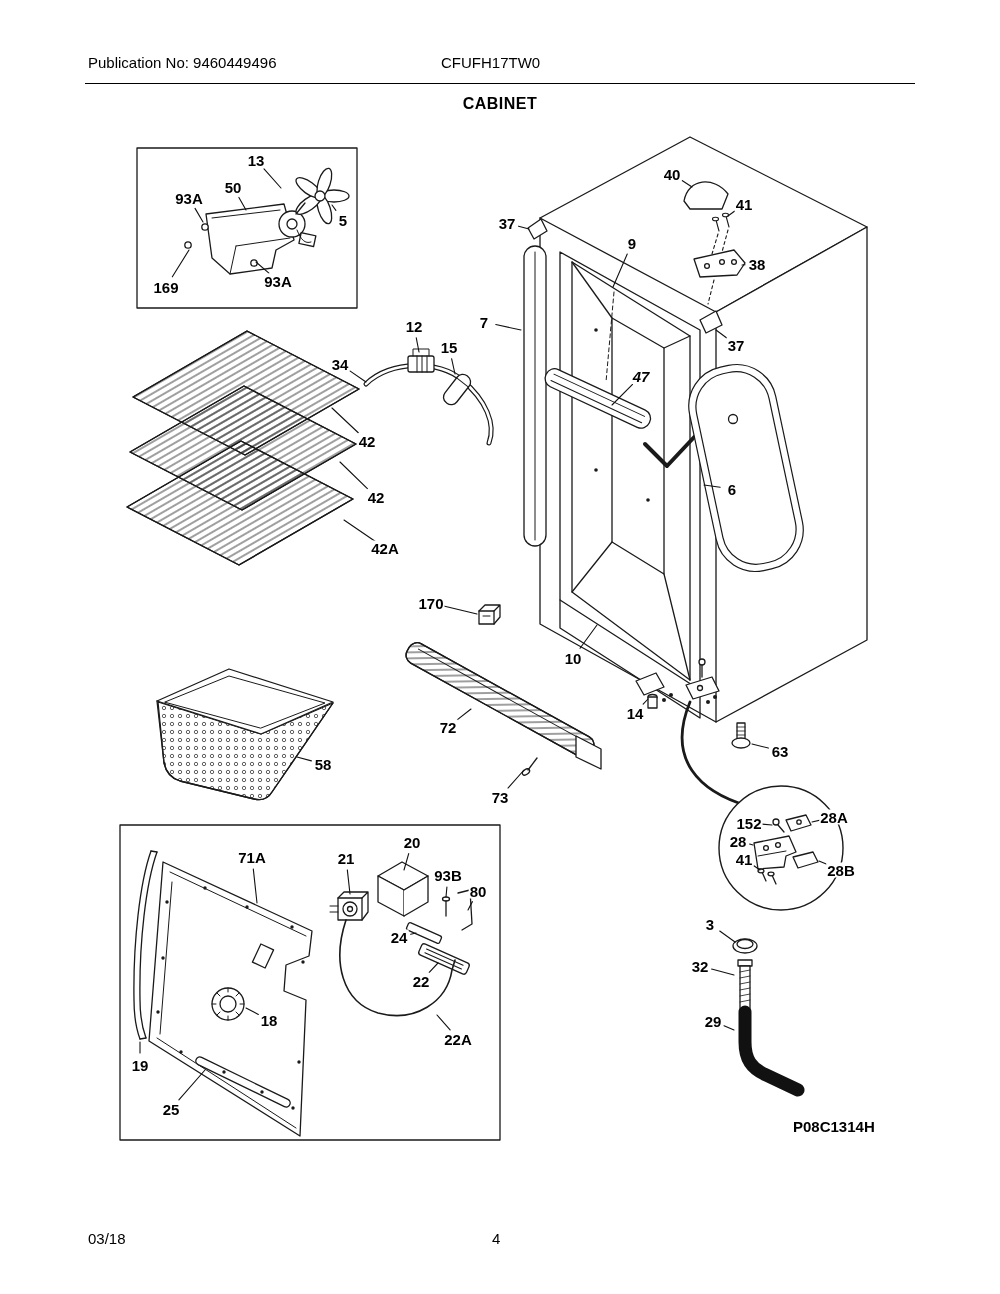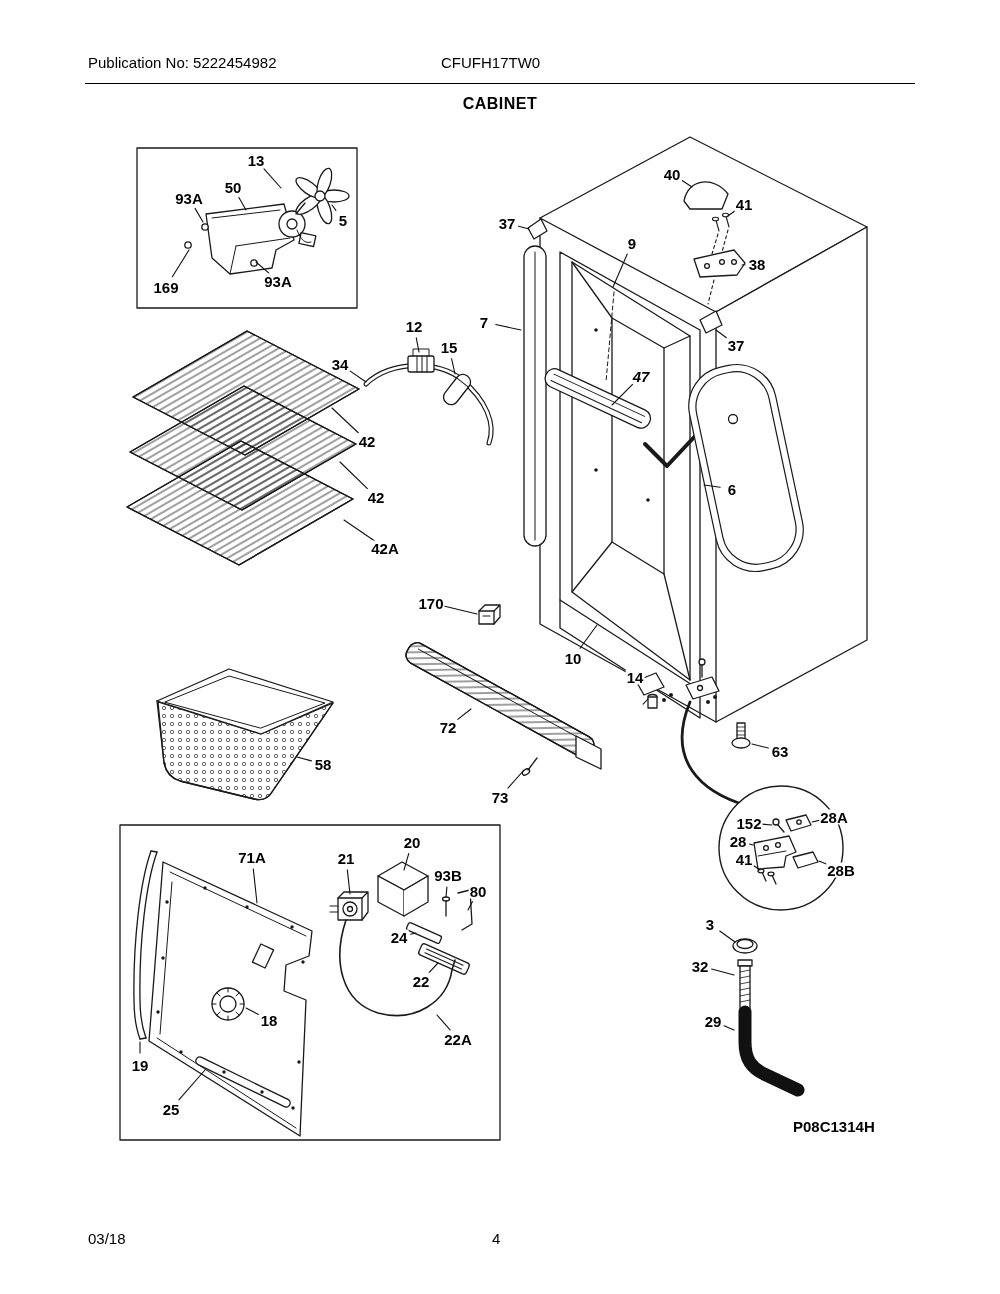--- a/index.html
+++ b/index.html
@@ -19,21 +19,21 @@
     position:absolute; transform:translate(-50%,-50%);
     font-weight:bold; font-size:15px; line-height:1;
     background:#fff; padding:0 1px; white-space:nowrap;
   }
 </style>
 </head>
 <body>
 
 <div class="page">
 
-  <div class="hdr-pub">Publication No: 5222454982</div>
+  <div class="hdr-pub">Publication No: 9460449496</div>
   <div class="hdr-model">CFUFH17TW0</div>
   <div class="hdr-rule"></div>
   <div class="hdr-title">CABINET</div>
 
   <svg id="diagram-svg" class="art" width="1000" height="1294" viewBox="0 0 1000 1294">
     <defs>
       <pattern id="wirep" width="6" height="6" patternUnits="userSpaceOnUse" patternTransform="rotate(60)">
         <line x1="3" y1="0" x2="3" y2="6" stroke="#2a2a2a" stroke-width="0.9"></line>
       </pattern>
       <pattern id="meshp" width="8" height="8" patternUnits="userSpaceOnUse">
@@ -341,21 +341,21 @@
       <span class="callout" style="left: 484px; top: 322px;">7</span>
       <span class="callout" style="left: 641px; top: 376px; font-style: italic;">47</span>
       <span class="callout" style="left: 367px; top: 441px;">42</span>
       <span class="callout" style="left: 376px; top: 497px;">42</span>
       <span class="callout" style="left: 385px; top: 548px;">42A</span>
       <span class="callout" style="left: 732px; top: 489px;">6</span>
       <span class="callout" style="left: 431px; top: 603px;">170</span>
       <span class="callout" style="left: 573px; top: 658px;">10</span>
       <span class="callout" style="left: 448px; top: 727px;">72</span>
       <span class="callout" style="left: 500px; top: 797px;">73</span>
-      <span class="callout" style="left: 635px; top: 677px; text-align: right;">14</span>
+      <span class="callout" style="left: 635px; top: 713px; text-align: right;">14</span>
       <span class="callout" style="left: 780px; top: 751px;">63</span>
       <span class="callout" style="left: 323px; top: 764px;">58</span>
       <span class="callout" style="left: 749px; top: 823px;">152</span>
       <span class="callout" style="left: 834px; top: 817px;">28A</span>
       <span class="callout" style="left: 738px; top: 841px; text-align: center;">28</span>
       <span class="callout" style="left: 744px; top: 859px;">41</span>
       <span class="callout" style="left: 841px; top: 870px;">28B</span>
       <span class="callout" style="left: 252px; top: 857px;">71A</span>
       <span class="callout" style="left: 346px; top: 858px;">21</span>
       <span class="callout" style="left: 412px; top: 842px;">20</span>

